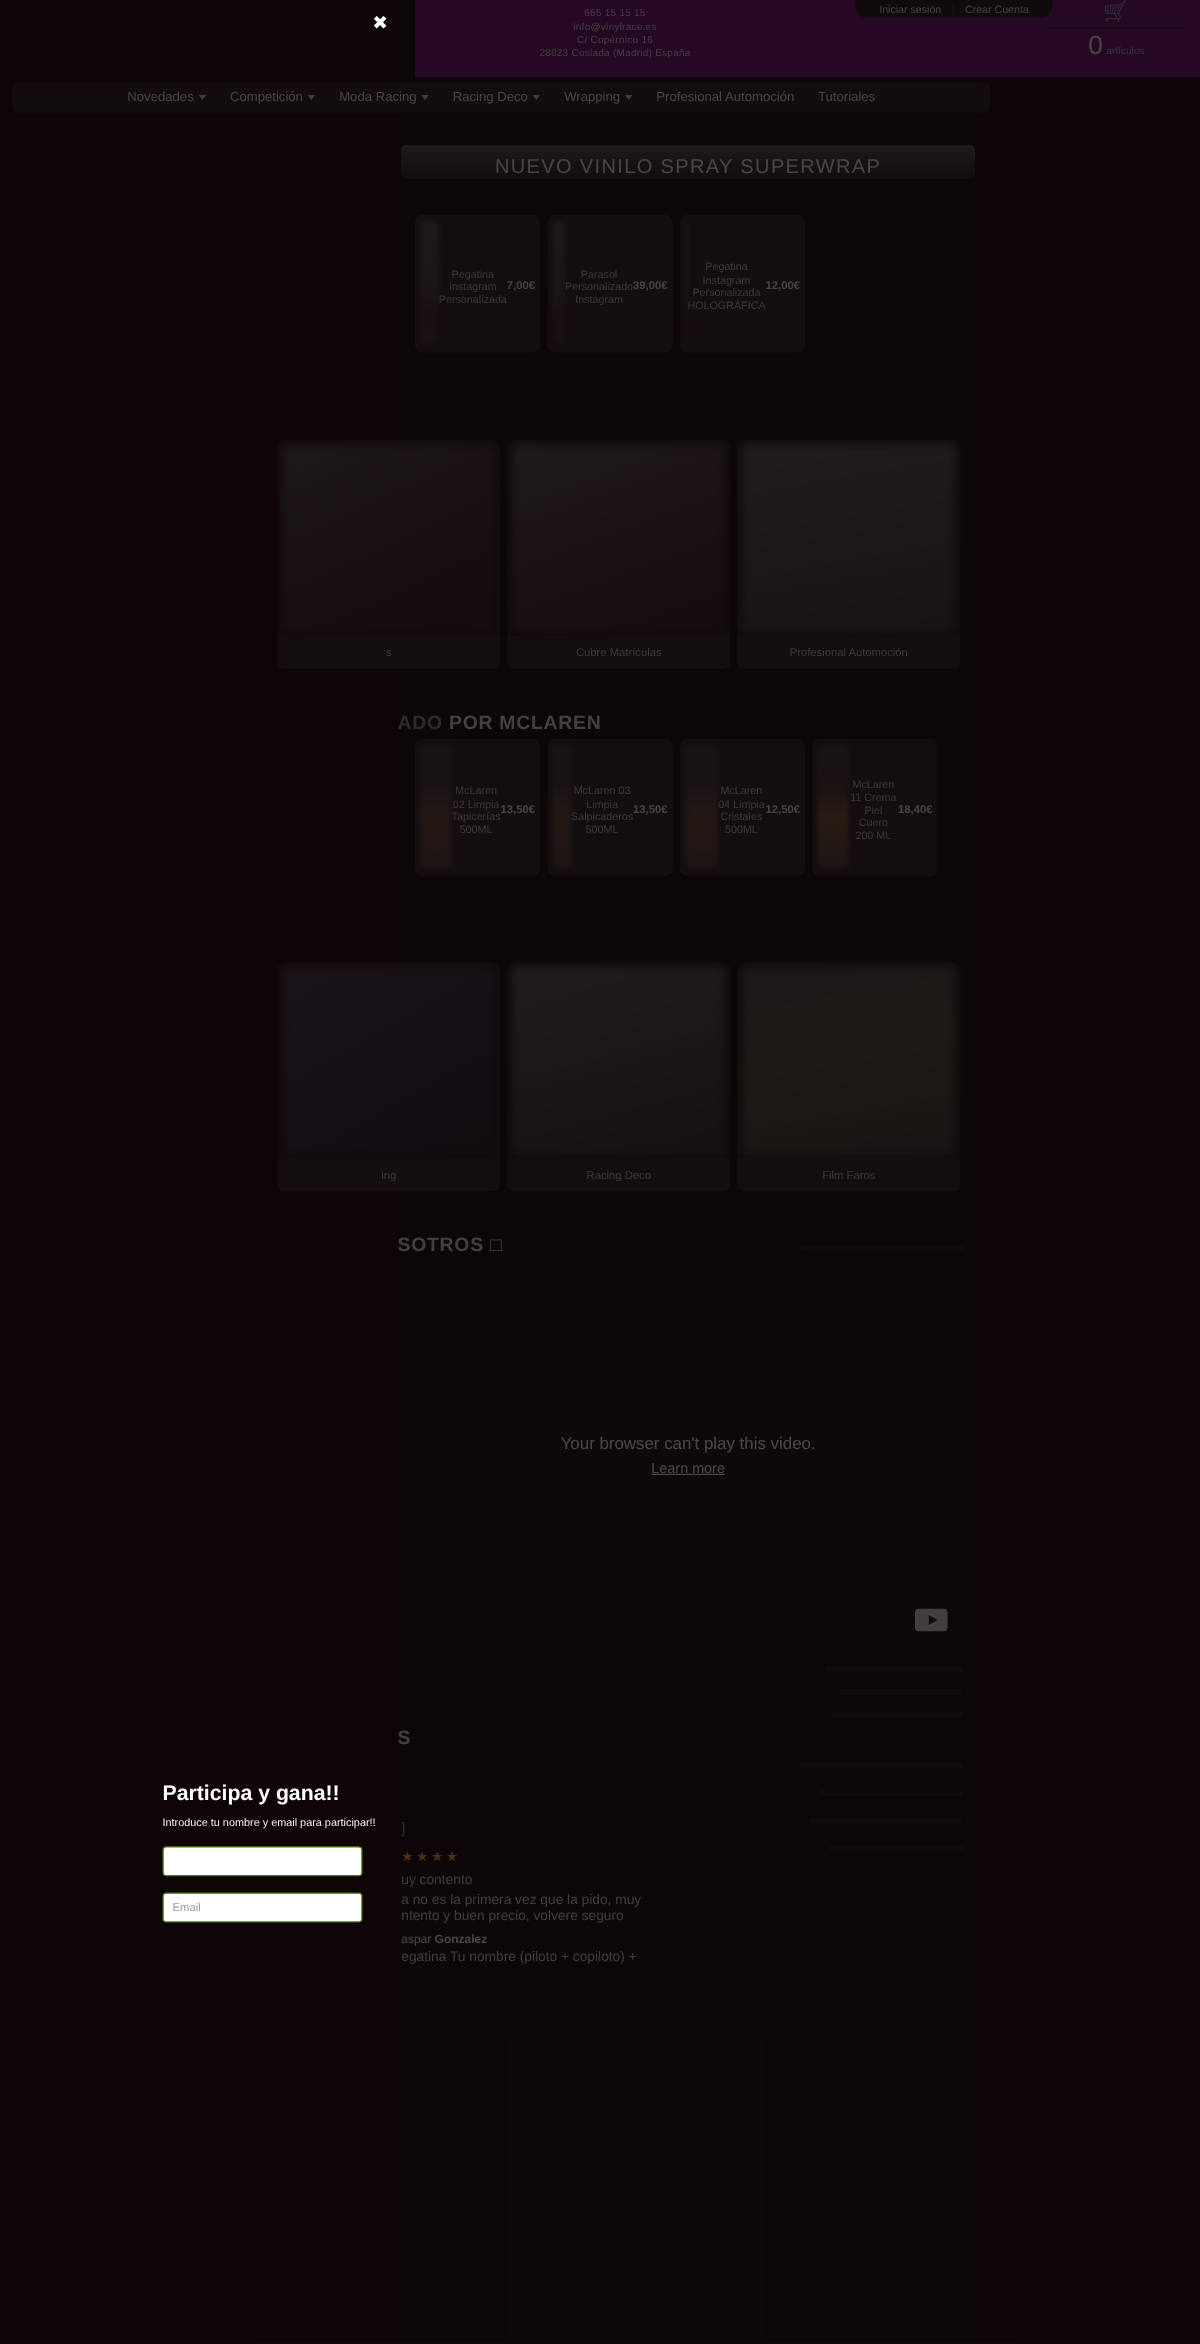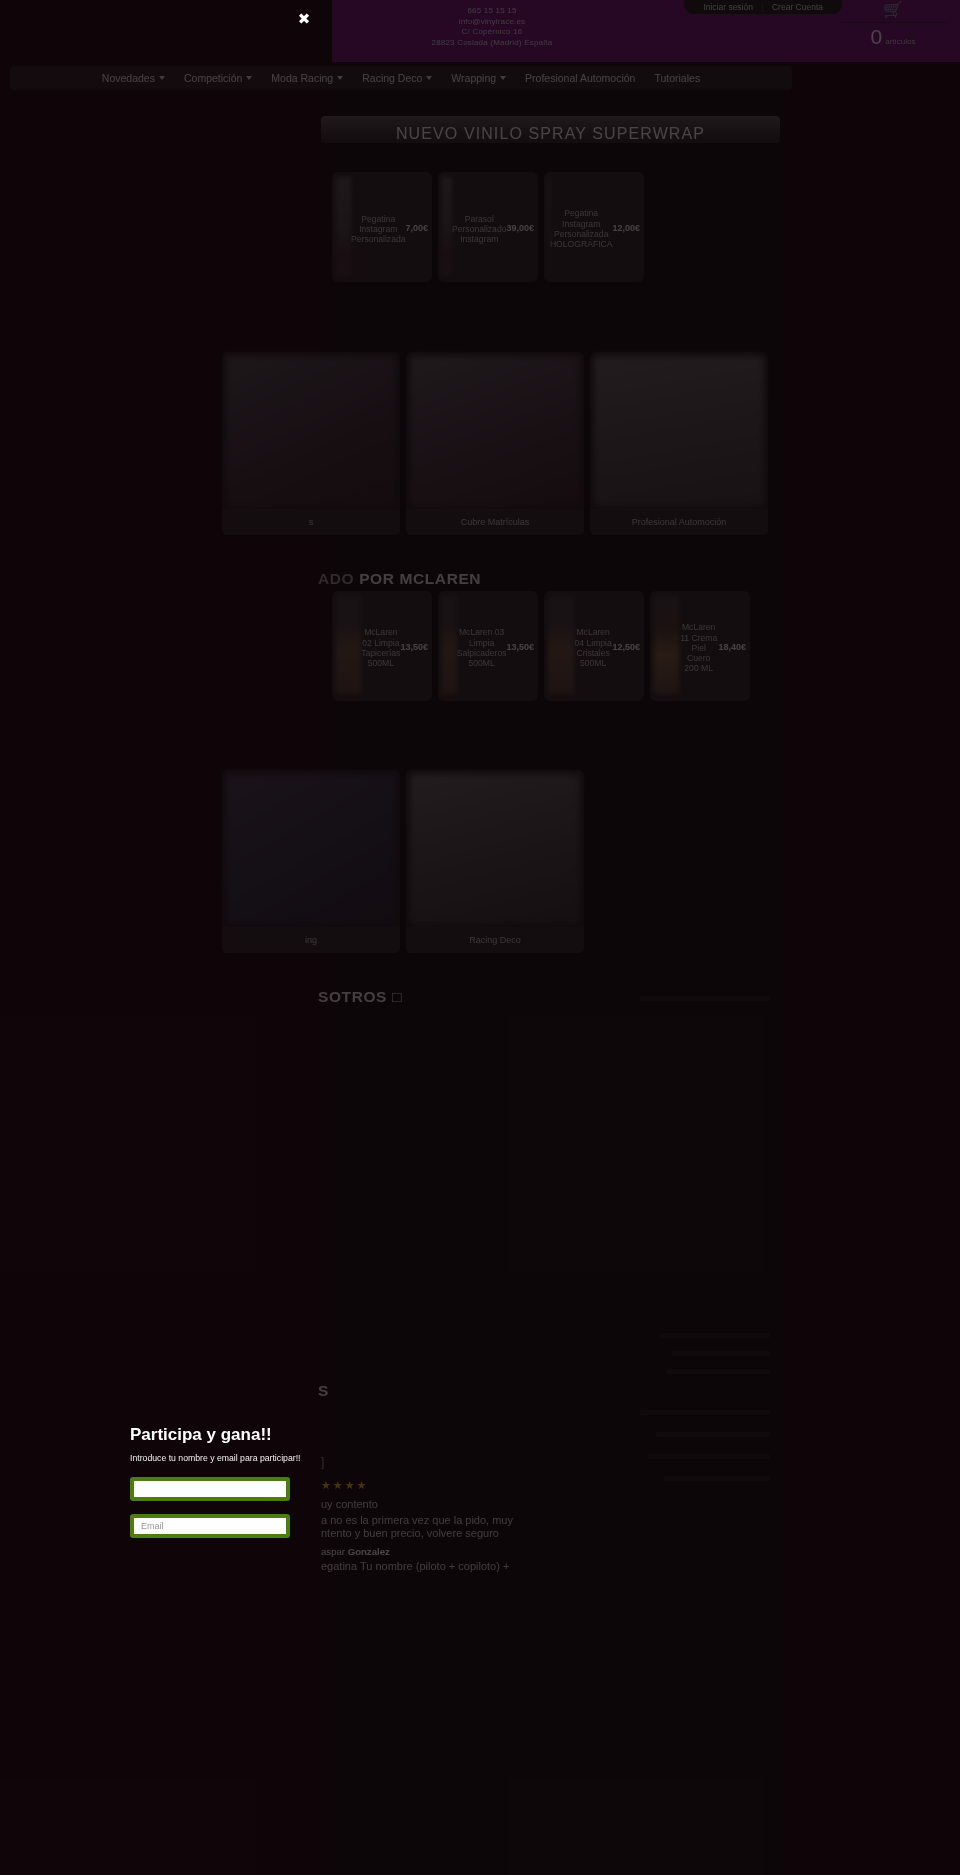--- a/index.html
+++ b/index.html
@@ -224,21 +224,21 @@
   #popup .ptitle {
     font-size: 17px; font-weight: bold; line-height: 20px;
   }
   #popup .psub {
     font-size: 8.7px; line-height: 12px; margin-top: 7px; color: #f2f2f2;
   }
   #popup input {
     display: block;
     width: 160px; height: 24px;
     margin-top: 13px;
-    border: 4px solid #4d7c0f;
+    border: 1px solid #4d7c0f;
     border-radius: 3px;
     background: #fff;
     font-size: 9px; color: #666;
     padding: 0 7px;
     font-family: "Liberation Sans", sans-serif;
   }
   #popup input::placeholder { color: #9a9a9a; }
 </style>
 </head>
 <body>
@@ -367,27 +367,40 @@
 
   <div class="crow" style="left:222px; top:770px;">
     <div class="ccard">
       <div class="cimg" style="background:linear-gradient(150deg,#5a5a6a,#3a3a52 55%,#2e2e3a);"></div>
       <div class="ccap">ing</div>
     </div>
     <div class="ccard">
       <div class="cimg" style="background:linear-gradient(165deg,#8a8a8a,#5e5e5e 55%,#3e3e3e);"></div>
       <div class="ccap">Racing Deco</div>
     </div>
+    <div class="ccard">
+      <div class="cimg" style="background:linear-gradient(170deg,#6a6a6a,#7a7a52 48%,#4e4e3e);"></div>
+      <div class="ccap">Film Faros</div>
+    </div>
   </div>
 
   <div class="sechead" style="left:318px; top:988px;">
     <span class="dim"></span>
     <span>SOTROS □</span>
   </div>
 
+  <div id="videobox">
+    <div id="videomsg">
+      <div class="l1">Your browser can't play this video.</div>
+      <div class="l2">Learn more</div>
+    </div>
+    <div id="playbtn">
+      <div class="tri"></div>
+    </div>
+  </div>
 
   <div class="ghostline" style="left:640px; top:996px; width:130px;"></div>
   <div class="ghostline" style="left:660px; top:1333px; width:110px;"></div>
   <div class="ghostline" style="left:672px; top:1351px; width:98px;"></div>
   <div class="ghostline" style="left:666px; top:1369px; width:104px;"></div>
   <div class="ghostline" style="left:640px; top:1410px; width:130px;"></div>
   <div class="ghostline" style="left:656px; top:1432px; width:114px;"></div>
   <div class="ghostline" style="left:648px; top:1454px; width:122px;"></div>
   <div class="ghostline" style="left:664px; top:1476px; width:106px;"></div>
 

